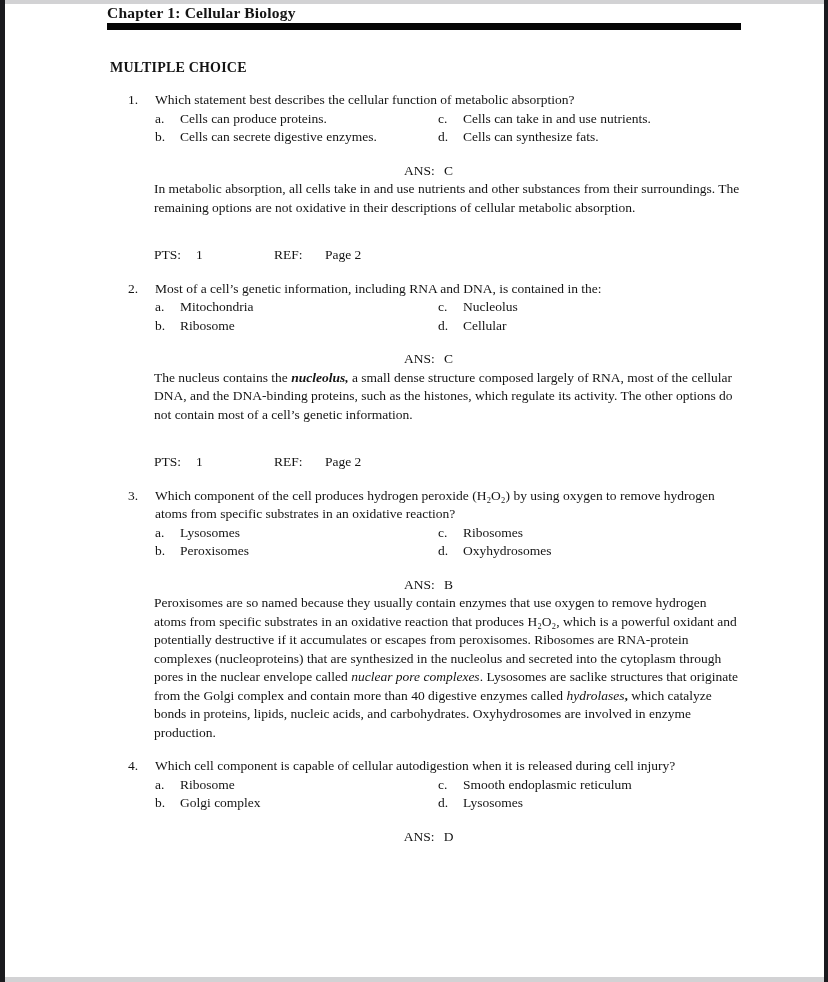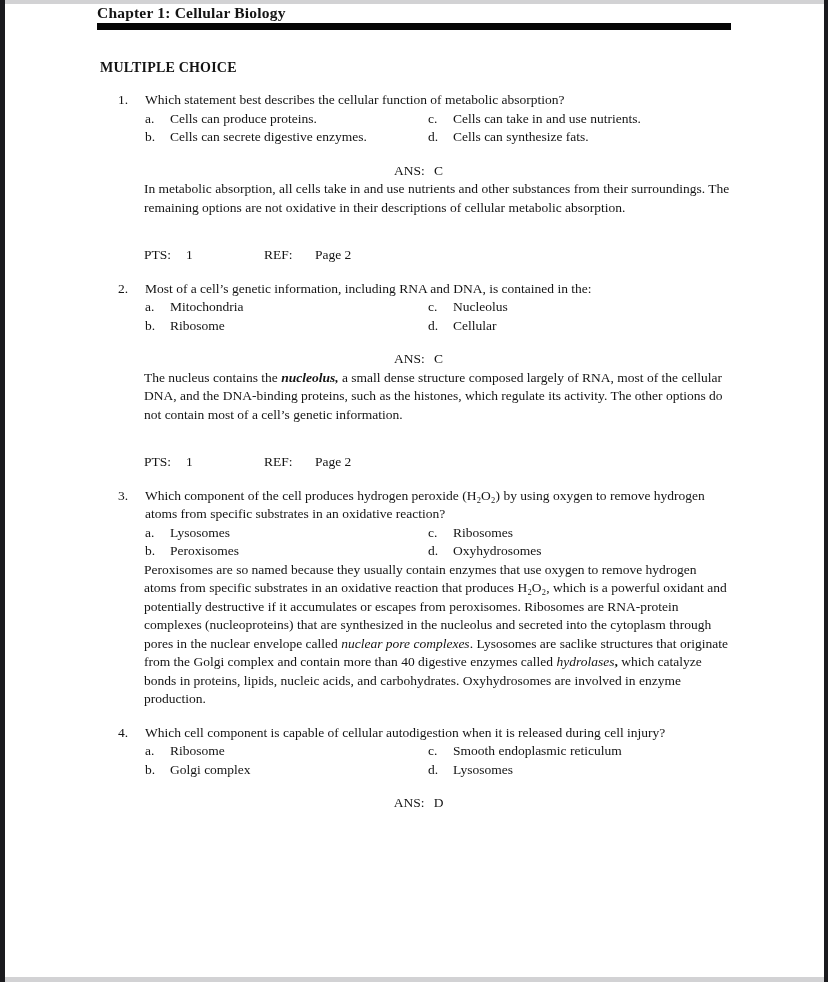--- a/index.html
+++ b/index.html
@@ -27,21 +27,21 @@
   .edge-left{
     position:absolute;top:0;left:0;width:5px;height:982px;
     background:#1a1a1e;z-index:6;
   }
   .edge-right{
     position:absolute;top:0;right:0;width:4px;height:982px;
     background:#1a1a1e;z-index:6;
   }
   .content{
     position:absolute;
-    left:97px;
+    left:107px;
     top:3px;
     width:634px;
   }
   .doc-title{
     font-size:15.5px;
     font-weight:bold;
     line-height:19px;
     letter-spacing:0.2px;
   }
   .title-rule{
@@ -232,20 +232,23 @@
       <div class="opt-row">
         <div class="opt opt-col1">
           <span class="opt-letter">b.</span>
           <span class="opt-text">Peroxisomes</span>
         </div>
         <div class="opt opt-col2">
           <span class="opt-letter">d.</span>
           <span class="opt-text">Oxyhydrosomes</span>
         </div>
       </div>
+      <div class="ans-line">
+        <span class="ans-label">ANS:</span><span>B</span>
+      </div>
       <div class="expl">
         <span>Peroxisomes are so named because they usually contain enzymes that use oxygen to remove hydrogen atoms from specific substrates in an oxidative reaction that produces H₂O₂, which is a powerful oxidant and potentially destructive if it accumulates or escapes from peroxisomes. Ribosomes are RNA-protein complexes (nucleoproteins) that are synthesized in the nucleolus and secreted into the cytoplasm through pores in the nuclear envelope called </span><span class="it">nuclear pore complexes</span><span>. Lysosomes are saclike structures that originate from the Golgi complex and contain more than 40 digestive enzymes called </span><span class="it">hydrolases</span><span class="bd">,</span><span> which catalyze bonds in proteins, lipids, nucleic acids, and carbohydrates. Oxyhydrosomes are involved in enzyme production.</span>
       </div>
     </div>
 
     <div class="question">
       <div class="q-row">
         <span class="q-num">4.</span>
         <div class="q-text">Which cell component is capable of cellular autodigestion when it is released during cell injury?</div>
       </div>

